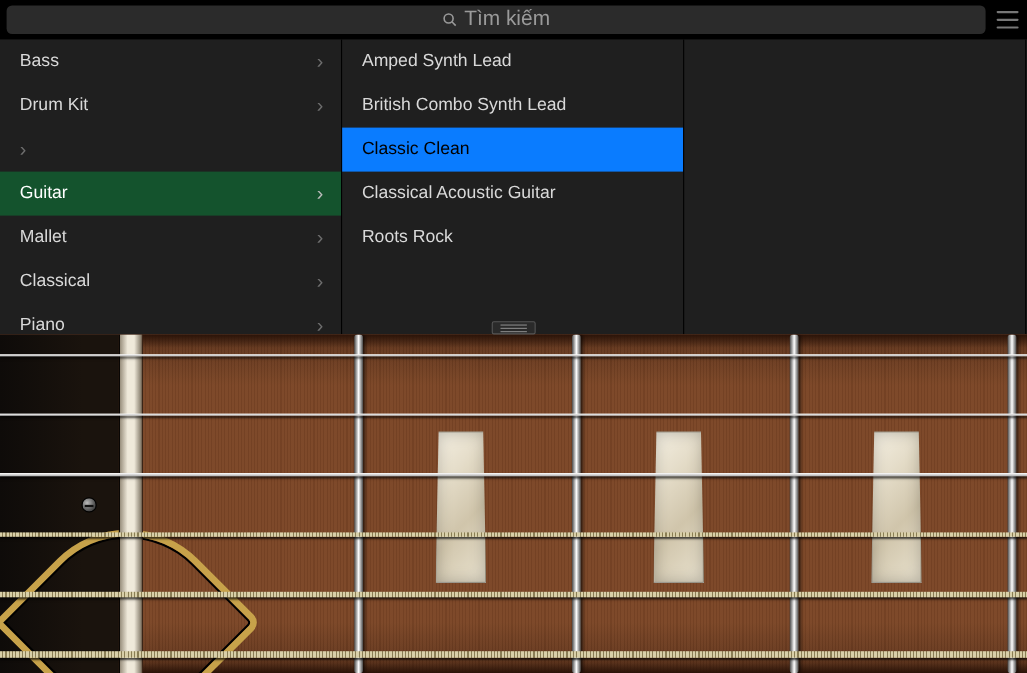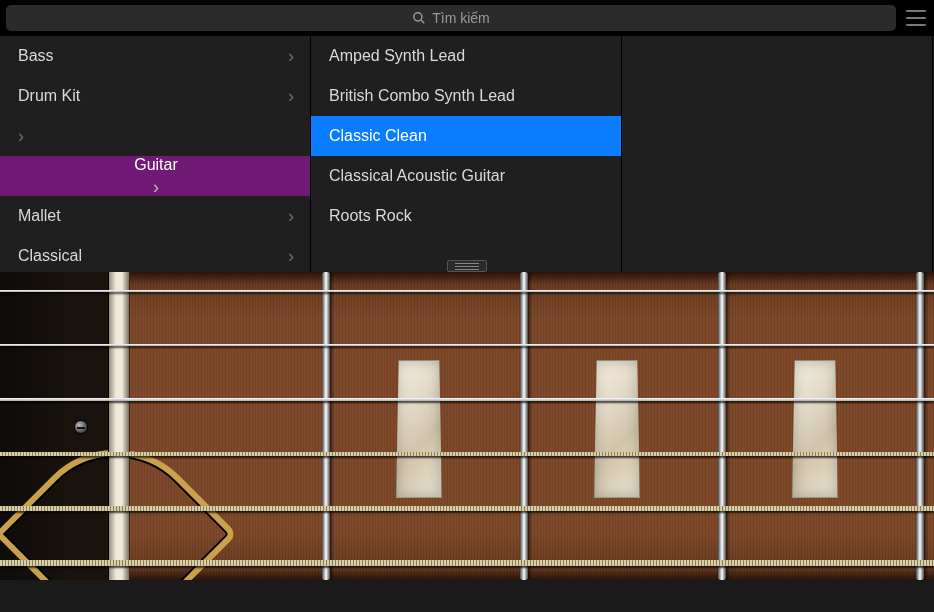--- a/index.html
+++ b/index.html
@@ -24,21 +24,21 @@
   .search-wrap {
     flex: 1;
     height: 26px;
     background: #2b2b2b;
     border-radius: 5px;
     display: flex;
     align-items: center;
     justify-content: center;
     gap: 6px;
     color: #9a9a9a;
-    font-size: 14px;
+    font-size: 19px;
   }
   .search-wrap svg { flex-shrink: 0; }
   .hamburger {
     width: 24px;
     height: 16px;
     display: flex;
     flex-direction: column;
     justify-content: space-between;
     cursor: pointer;
     padding: 0 2px;
@@ -46,21 +46,21 @@
   .hamburger span {
     display: block;
     height: 2px;
     background: #777;
     border-radius: 1px;
   }
 
   
   .browser {
     display: flex;
-    height: 236px;
+    height: 268px;
     background: #1f1f1f;
   }
   .col {
     width: 311px;
     overflow: hidden;
     border-right: 1px solid #000;
   }
   .col:last-child { border-right: none; flex: 1; background:#1f1f1f;}
   .row {
     height: 40px;
@@ -68,28 +68,27 @@
     align-items: center;
     padding: 0 16px 0 18px;
     font-size: 16px;
     color: #d9d9d9;
     cursor: pointer;
     position: relative;
   }
   .row .label { flex: 1; white-space: nowrap; overflow: hidden; text-overflow: ellipsis; }
   .row .chev { color: #6e6e6e; font-size: 18px; line-height: 1; }
   .row.selected-cat {
-    background: #701a75;
+    background: #14532d;
     color: #fff;
-    flex-direction: column;
   }
   .row.selected-cat .chev { color: #bbb; }
   .row.selected-preset {
     background: #0a7cff;
-    color: #ffffff;
+    color: #000000;
   }
 
   .drag-handle {
     position: absolute;
     left: 50%;
     bottom: 0;
     transform: translateX(-50%);
     width: 40px;
     height: 12px;
     background: #2a2a2a;

